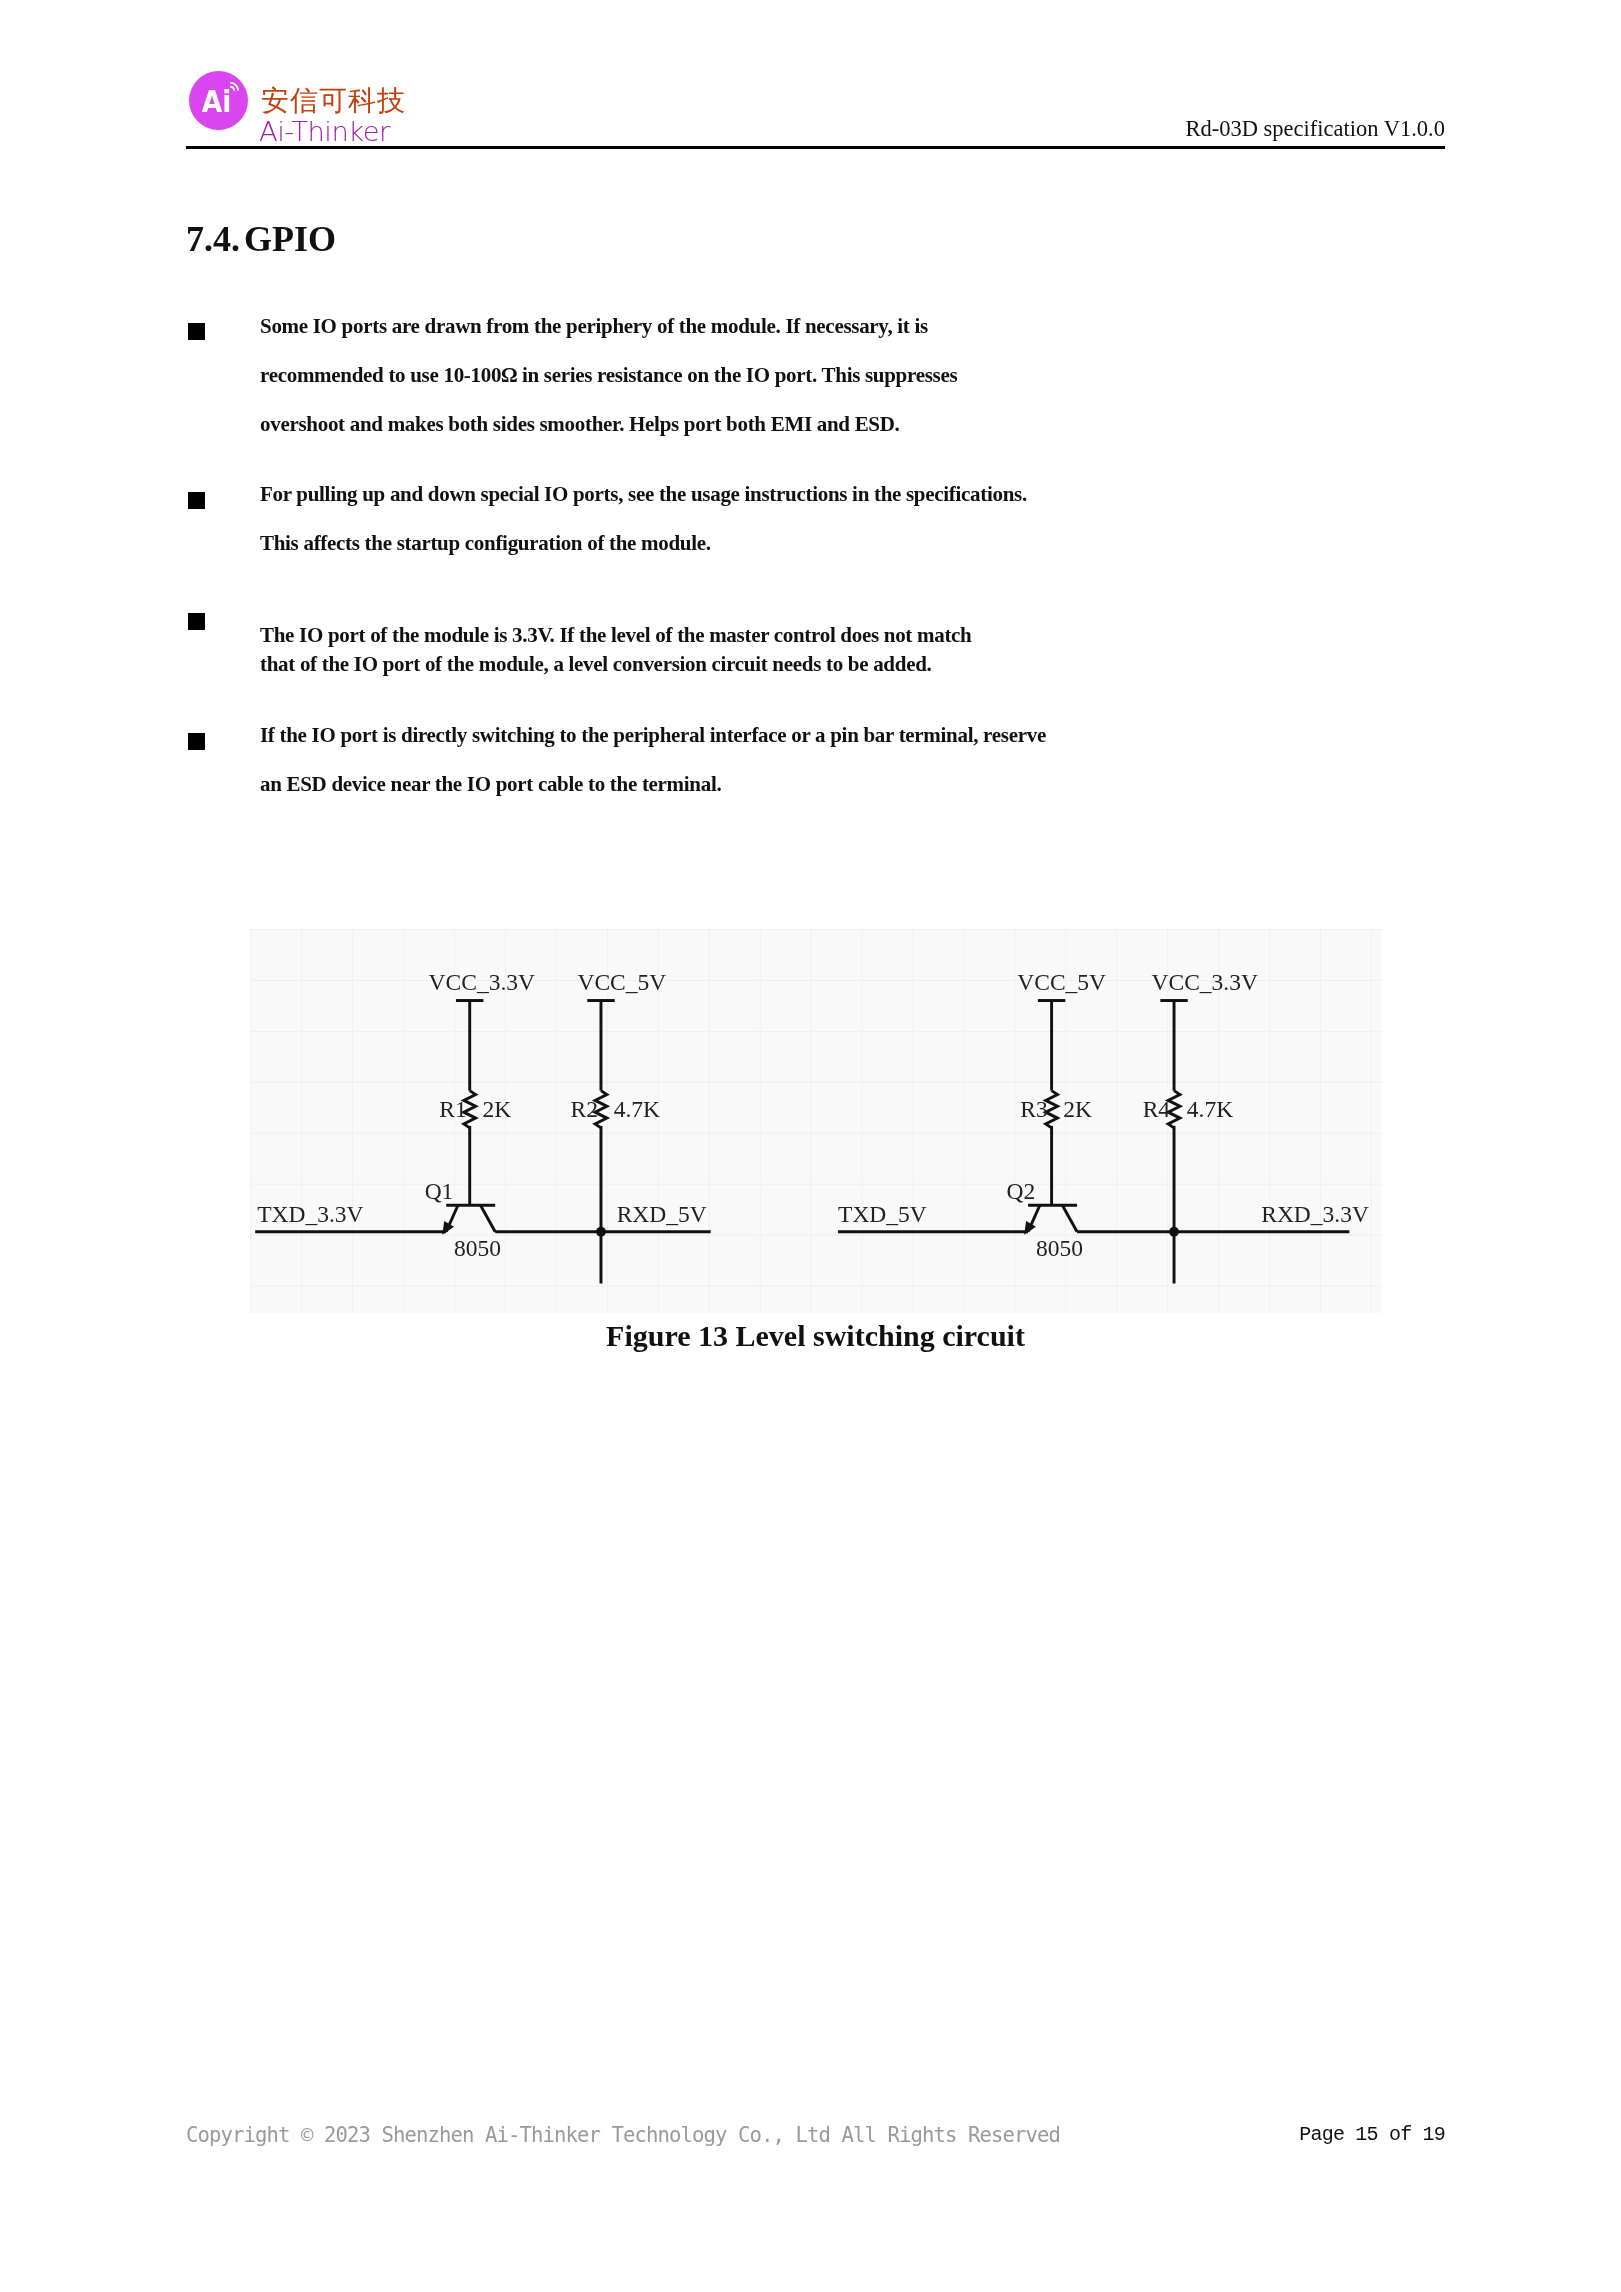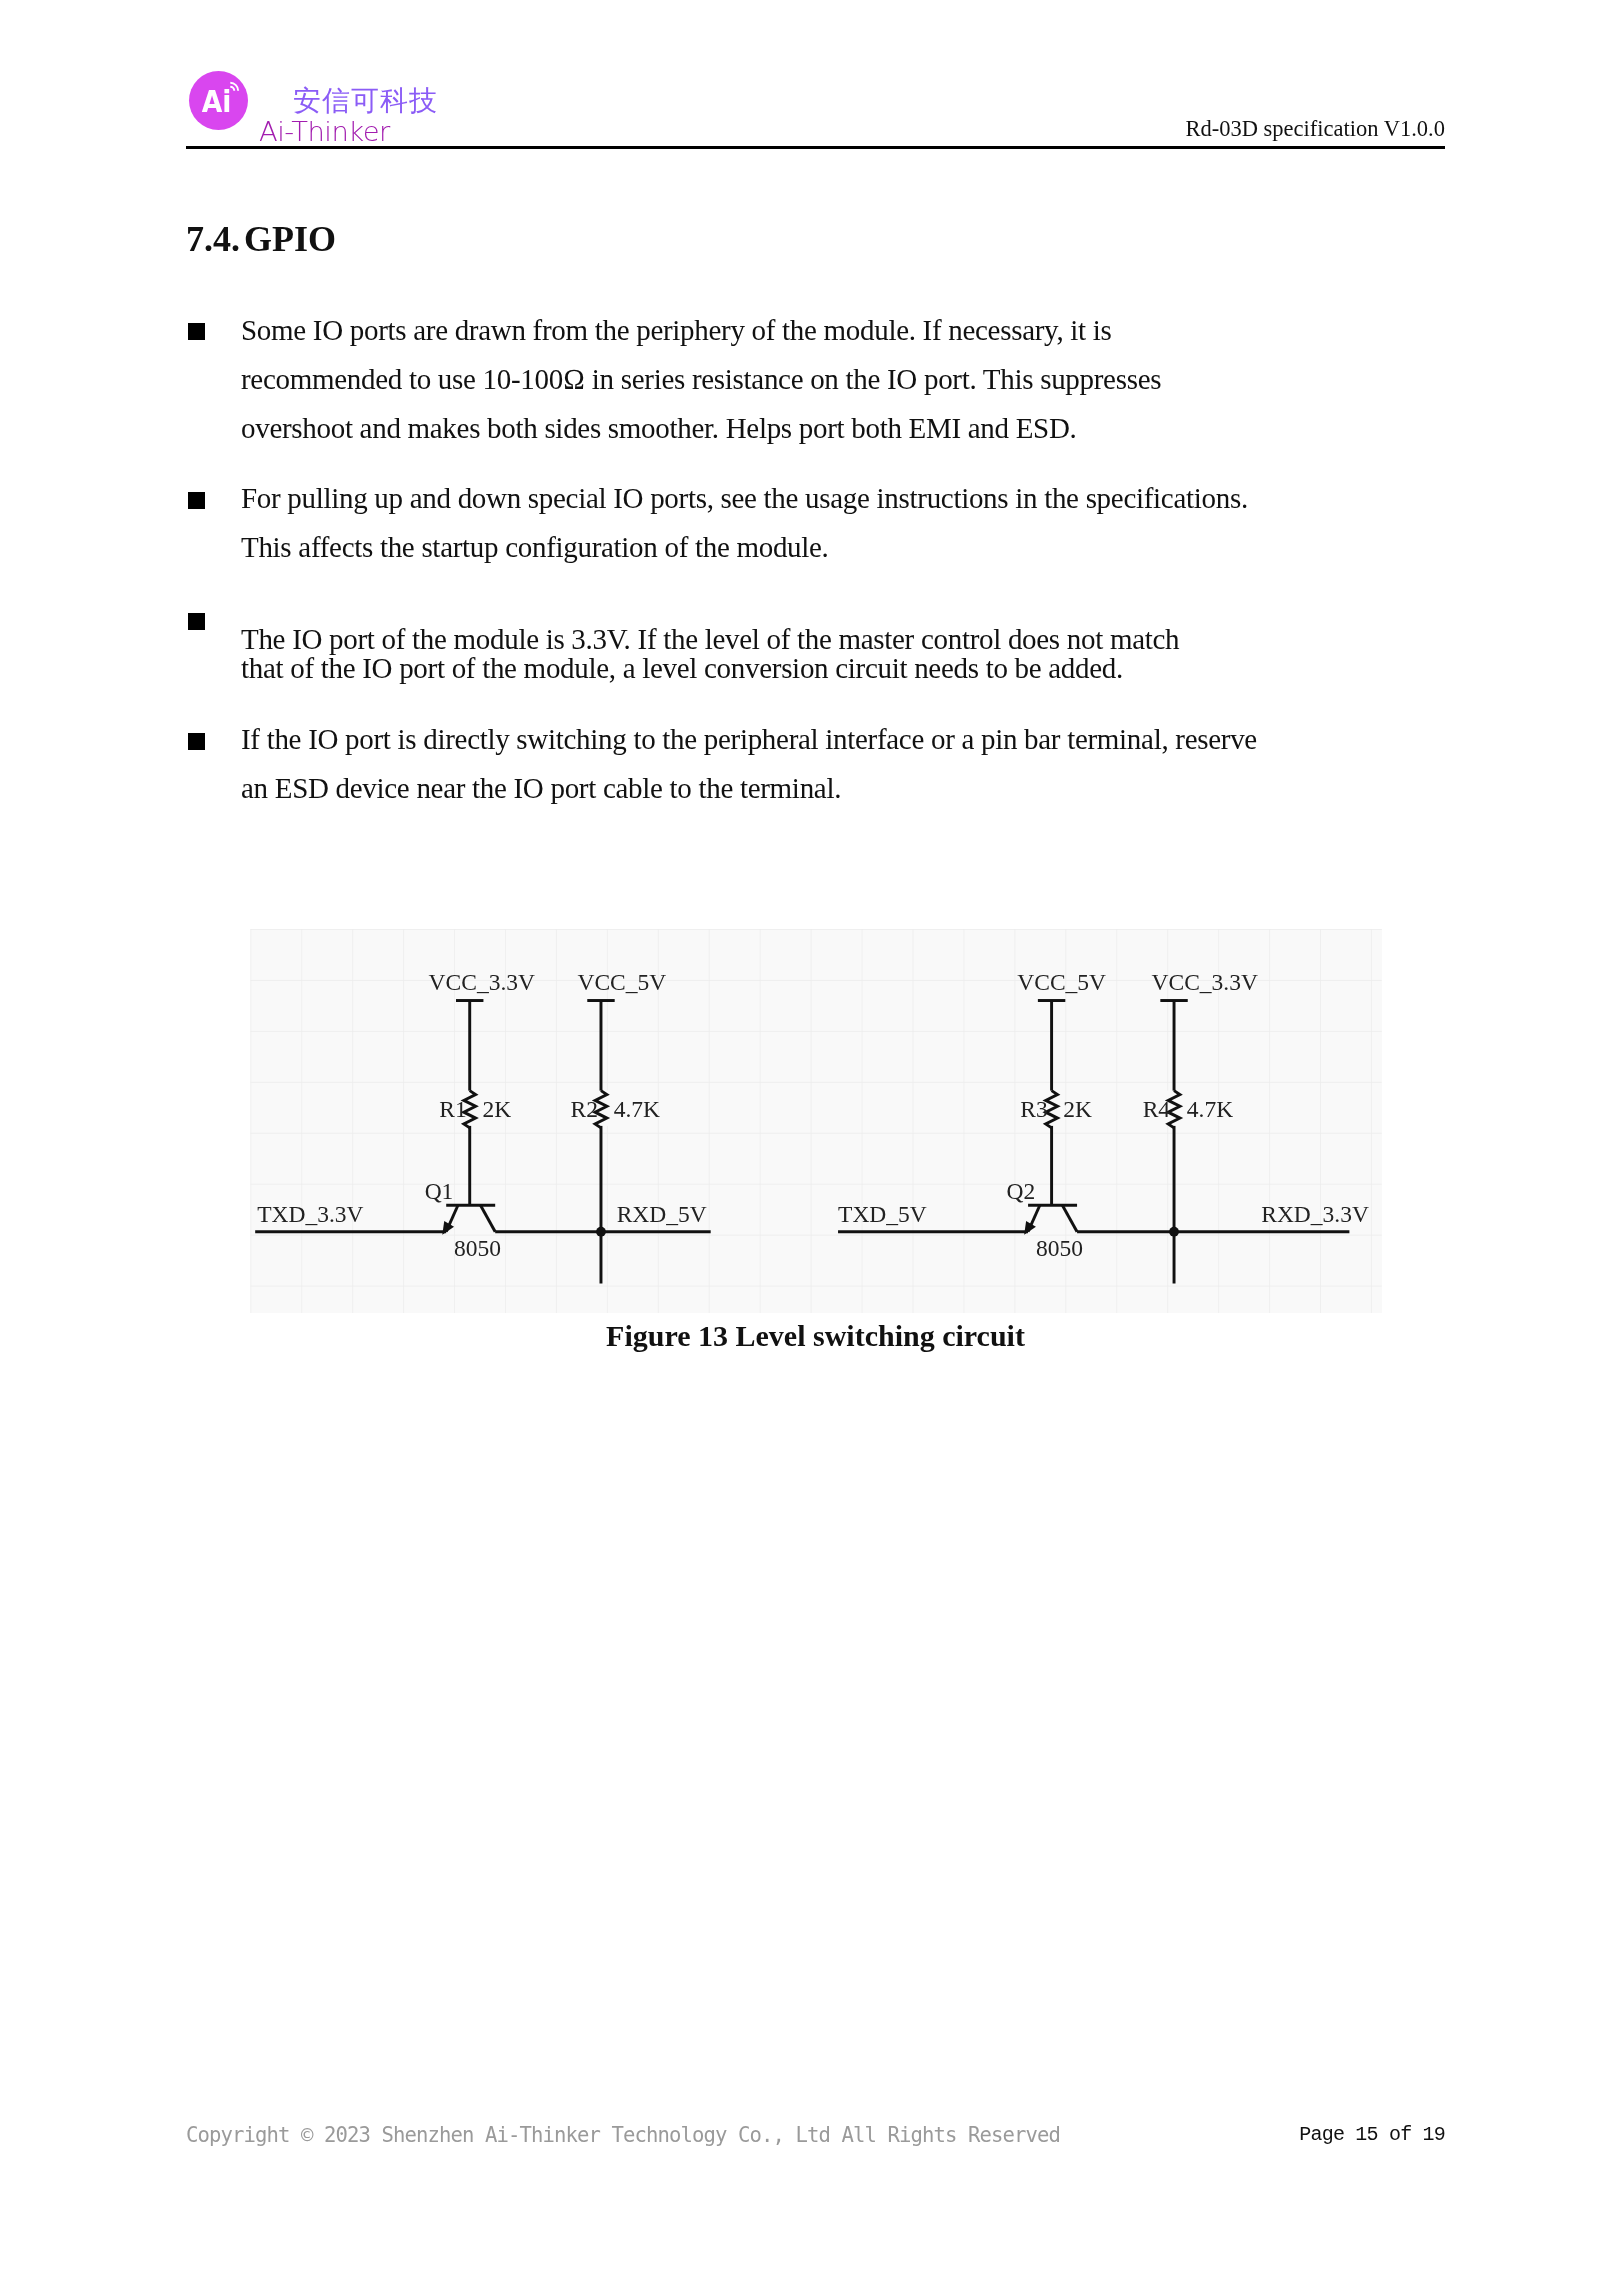--- a/index.html
+++ b/index.html
@@ -3,31 +3,31 @@
 <meta charset="utf-8">
 <style>
   html, body { margin:0; padding:0; background:#ffffff; }
   body { width:1621px; height:2293px; position:relative; overflow:hidden;
          font-family:"Liberation Serif", serif; color:#111; }
   .abs { position:absolute; }
   
   #logo-circle { left:189px; top:71px; width:59px; height:59px; border-radius:50%;
                  background:#d946ef; }
   #logo-cn { left:261px; top:82px; font-family:"DejaVu Sans", sans-serif; font-size:28px;
-             color:#8b5cf6; letter-spacing:1px; white-space:nowrap;margin-left:32px; }
+             color:#c2410c; letter-spacing:1px; white-space:nowrap; }
   #logo-en { left:259px; top:116px; font-family:"DejaVu Sans", sans-serif; font-size:27.4px;
              color:#a21caf; white-space:nowrap; letter-spacing:-0.5px; font-weight:300; }
   #header-title { right:176px; top:116px; font-size:22.5px; white-space:nowrap; }
   #header-rule { left:186px; top:146px; width:1259px; height:2.9px; background:#000; }
   
   #section-heading { left:186px; top:218px; font-size:36px; font-weight:bold; white-space:nowrap; }
   #section-heading .num { margin-right:4px; }
   
   .bullet-mark { width:16.7px; height:16.7px; background:#000; left:188px; }
-  .line { left:241px; font-size:29px; white-space:nowrap; letter-spacing:-0.3px; }
+  .line { left:260px; font-size:21px; white-space:nowrap; letter-spacing:-0.3px;font-weight:bold; }
   
   #figure { left:250px; top:929px; width:1132px; height:384px; background:#f9f9f9; }
   #figure svg { position:absolute; left:0; top:0; }
   .lbl { font-family:"Liberation Serif", serif; font-size:24px; fill:#222; }
   #caption { left:0; width:1631px; text-align:center; top:1319px; font-size:30px; font-weight:bold; }
   
   #footer-copy { left:186px; top:2123px; font-family:"DejaVu Sans Mono", monospace; font-size:20.6px;
                  color:#9a9a9a; white-space:nowrap; letter-spacing:-0.9px; }
   #footer-page { right:176px; top:2123px; font-family:Liberation Mono, monospace; font-size:20px;
                  color:#111; white-space:nowrap; letter-spacing:-0.8px; }

